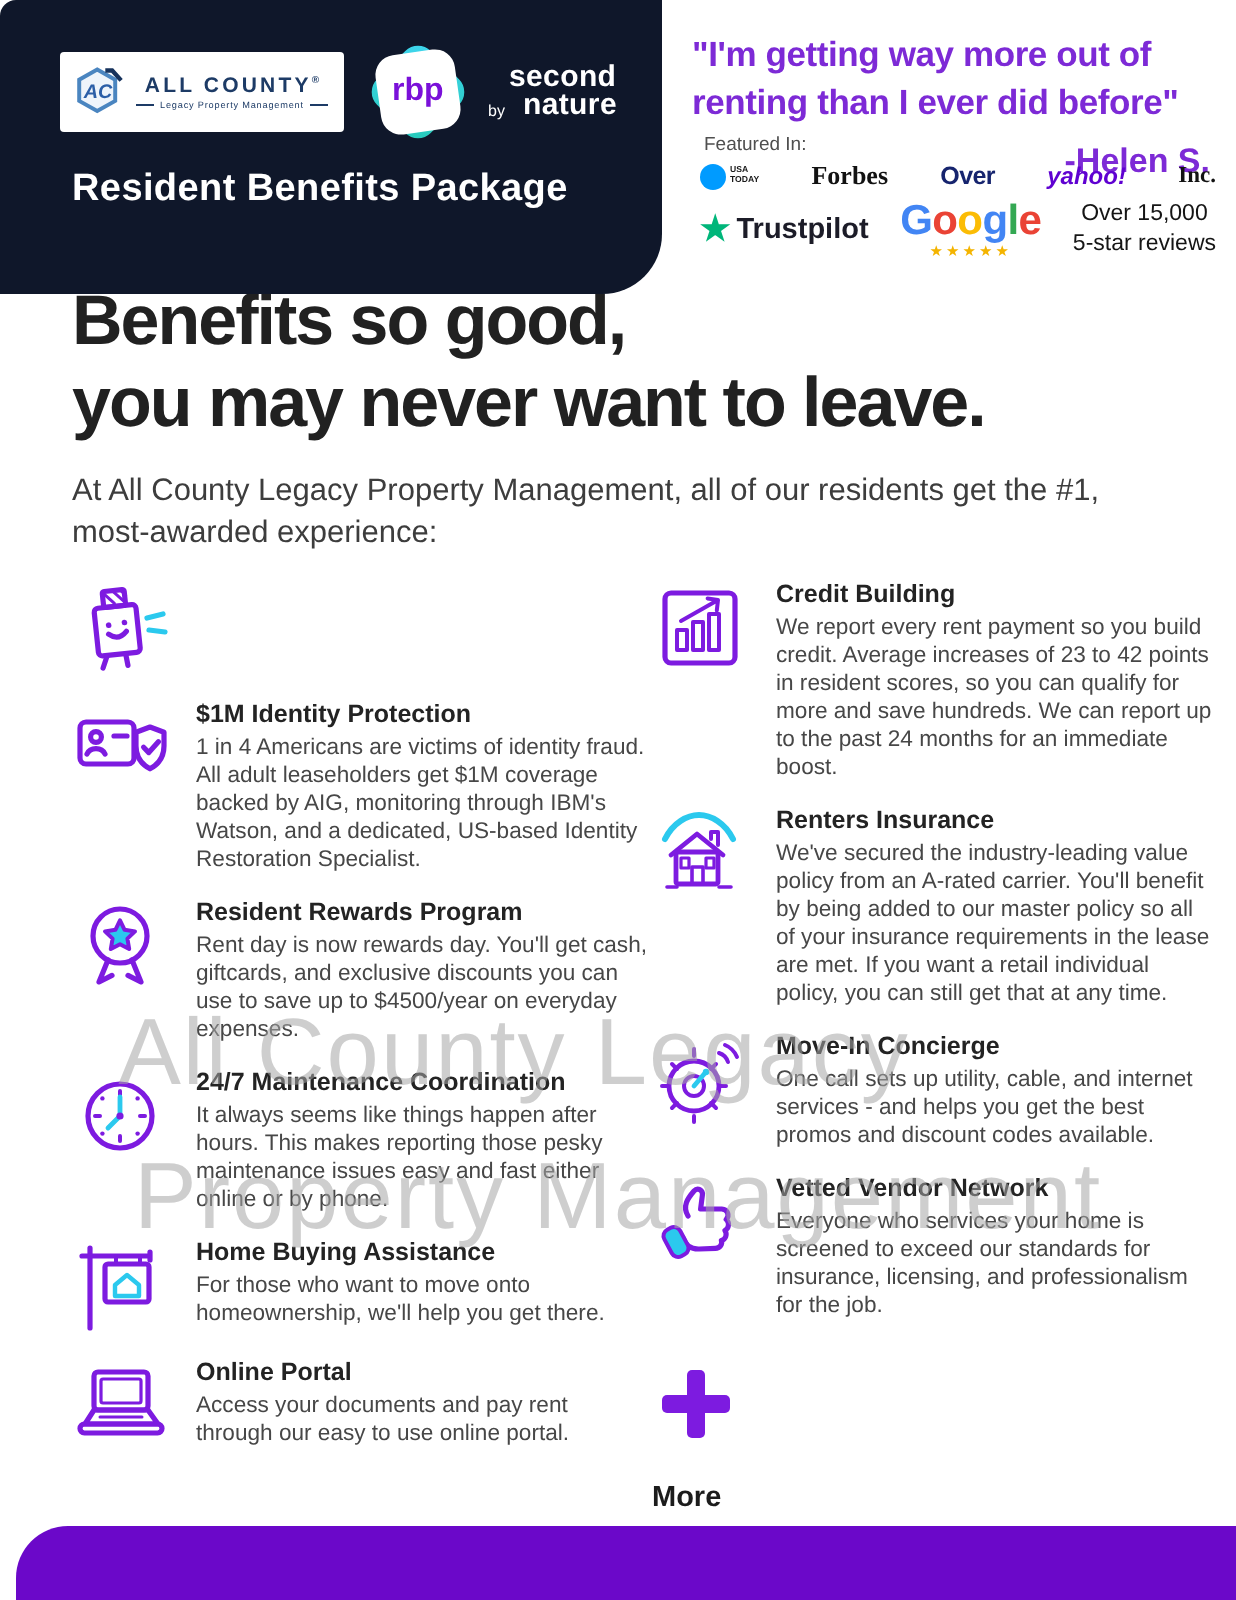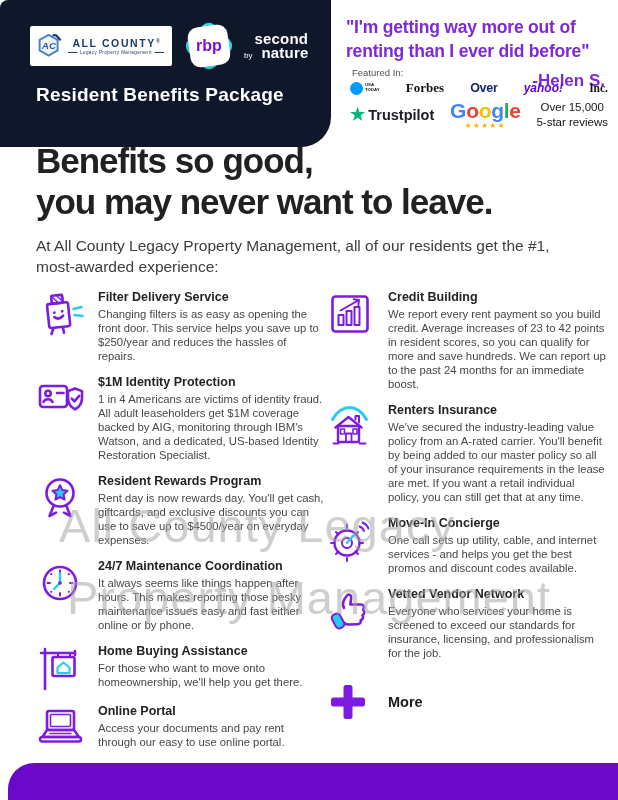--- a/index.html
+++ b/index.html
@@ -64,21 +64,21 @@
   .benefits{position:absolute;left:36px;top:290px;width:572px;display:flex;z-index:1;}
   .bcol{display:flex;flex-direction:column;}
   .bcol.left{width:290px;}
   .bcol.right{width:282px;}
   .benefit{display:flex;gap:14px;margin-bottom:12px;}
   .icon-box{width:48px;height:48px;flex-shrink:0;}
   .icon-box svg{display:block;}
   .b-text{width:226px;}
   .b-title{font-size:12.5px;font-weight:bold;color:#232323;line-height:15px;margin:0 0 2px 0;}
   .b-desc{font-size:11.3px;color:#474747;line-height:14px;margin:0;}
-  .benefit.more-row{align-items:center;margin-top:6px;}
+  .benefit.more-row{margin-top:6px;flex-direction:column;}
   .more-label{font-size:14.5px;font-weight:bold;color:#1c1c1c;}
 
   
   .watermark{position:absolute;left:0;top:0;width:100%;height:100%;z-index:5;pointer-events:none;}
   .wm-line{position:absolute;width:100%;text-align:center;white-space:nowrap;
     color:rgba(165,165,165,.55);font-size:47px;letter-spacing:1px;}
   .wm1{top:498px;transform:translateX(-52px);}
   .wm2{top:570px;}
 
   
@@ -171,24 +171,20 @@
               <rect x="17" y="5" width="11" height="8" rx="1"></rect>
               <path d="M18 6.5 l4.5 5 M22 5 l5 5.5 M26 5 l2.5 3" stroke-width="1.5"></path>
               <circle cx="18.5" cy="22" r="1.4" fill="#7d1be0" stroke="none"></circle>
               <circle cx="26.5" cy="21.5" r="1.4" fill="#7d1be0" stroke="none"></circle>
               <path d="M18 26.5 q4.5 4 9 -0.5"></path>
               <path d="M16 37.5 l-2.5 5.5 M25.5 37.5 l0.5 5.5"></path>
             </g>
             <path d="M37.5 19 l8 -2 M38.5 25 l8 1" stroke="#2bc9ee"></path>
           </svg>
         </div>
-        <div class="b-text">
-          <h3 class="b-title">Filter Delivery Service</h3>
-          <p class="b-desc">Changing filters is as easy as opening the front door. This service helps you save up to $250/year and reduces the hassles of repairs.</p>
-        </div>
       </div>
 
       <div class="benefit">
         <div class="icon-box">
           <svg width="48" height="48" viewBox="0 0 48 48" fill="none" stroke="#7d1be0" stroke-width="2.6" stroke-linecap="round" stroke-linejoin="round">
             <rect x="4" y="11" width="27" height="21" rx="3"></rect>
             <circle cx="12" cy="18.5" r="2.7"></circle>
             <path d="M7.5 27 c1.6 -3.6 7.4 -3.6 9 0"></path>
             <path d="M21 18 h6.5"></path>
             <path d="M39 13.5 l7 2.6 v6.9 c0 6 -3.2 9.4 -7 11.4 c-3.8 -2 -7 -5.4 -7 -11.4 v-6.9 z" fill="#ffffff"></path>

